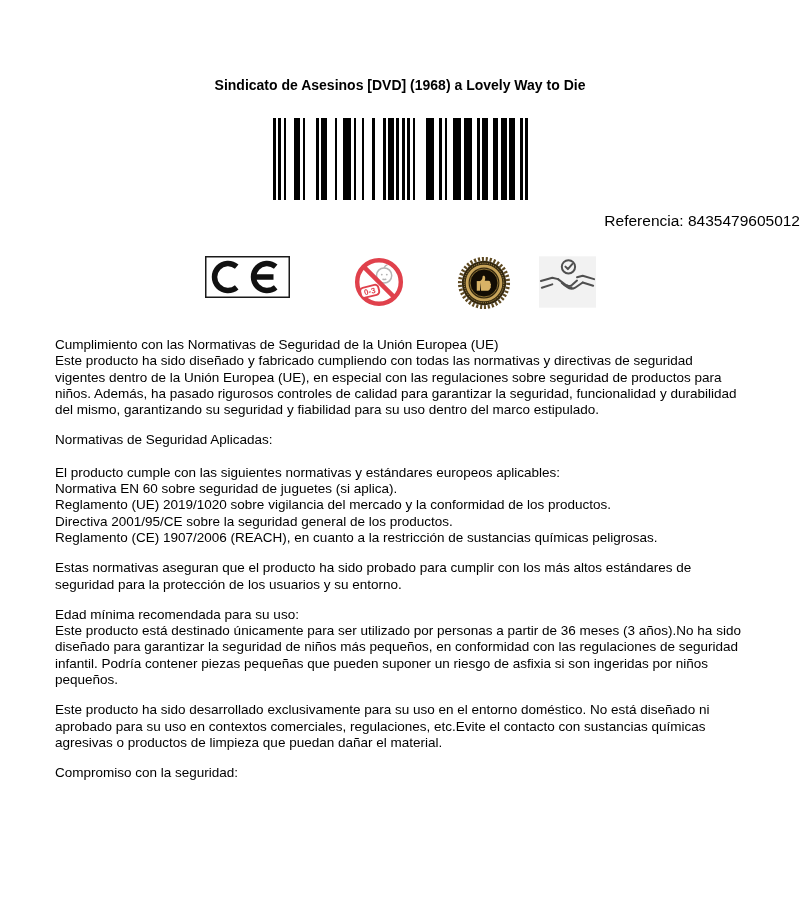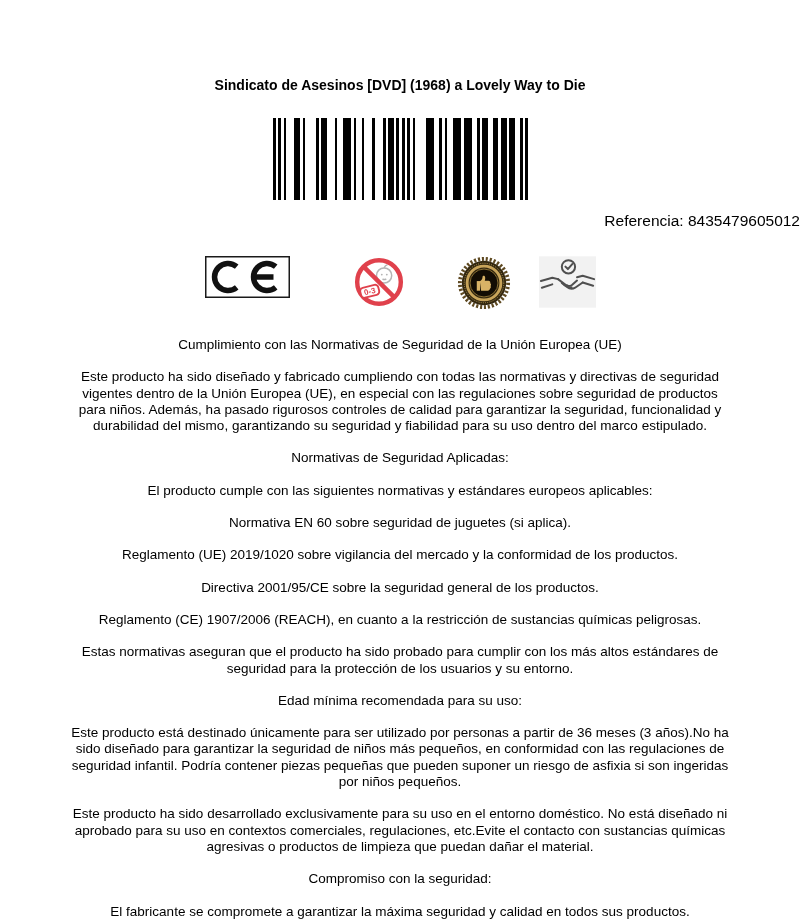--- a/index.html
+++ b/index.html
@@ -6,26 +6,26 @@
   body{width:800px;height:920px;overflow:hidden;font-family:"Liberation Sans",sans-serif;color:#000;}
   .page-title{margin-top:75px;text-align:center;font-size:14px;font-weight:bold;line-height:21px;}
   .barcode-wrap{margin-top:22px;text-align:center;}
   .ref-label{margin-top:7px;text-align:right;font-size:15.5px;line-height:20px;}
   .icons-row{position:relative;margin-top:25px;height:58px;}
   .icons-row .icon{position:absolute;top:0;}
   .icon-ce{left:205px;top:5px;}
   .icon-age{left:353px;top:4px;}
   .icon-seal{left:457px;top:1px;}
   .icon-hand{left:539px;top:2px;}
-  .content{width:690px;margin:23px auto 0 auto;text-align:center;font-size:13.5px;line-height:16.3px;}
+  .content{width:690px;margin:23px auto 0 auto;text-align:left;font-size:13.5px;line-height:16.3px;}
   .section{margin-top:14px;}
   .section.first{margin-top:0;}
   .sec-heading{font-weight:normal;}
   .gap-after-heading .sec-heading{margin-bottom:16px;}
-  .sec-body{margin:16px;}
+  .sec-body{margin:0;}
 </style>
 </head>
 <body>
 
 <div class="page-title">Sindicato de Asesinos [DVD] (1968) a Lovely Way to Die</div>
 
 <div class="barcode-wrap">
   <svg id="barcode-svg" width="255" height="82" shape-rendering="crispEdges">
       <rect x="0.00" y="0" width="2.68" height="82" fill="#000000"></rect>
       <rect x="5.37" y="0" width="2.68" height="82" fill="#000000"></rect>
@@ -152,16 +152,15 @@
 
   <div class="section">
     <div class="sec-body">Este producto ha sido desarrollado exclusivamente para su uso en el entorno doméstico. No está diseñado ni aprobado para su uso en contextos comerciales, regulaciones, etc.Evite el contacto con sustancias químicas agresivas o productos de limpieza que puedan dañar el material.</div>
   </div>
 
   <div class="section">
   </div>
 
   <div class="section">
     <div class="sec-heading">Compromiso con la seguridad:</div>
-    <div class="sec-body">El fabricante se compromete a garantizar la máxima seguridad y calidad en todos sus productos.</div>
   </div>
 
 </div>
 
 </body></html>

